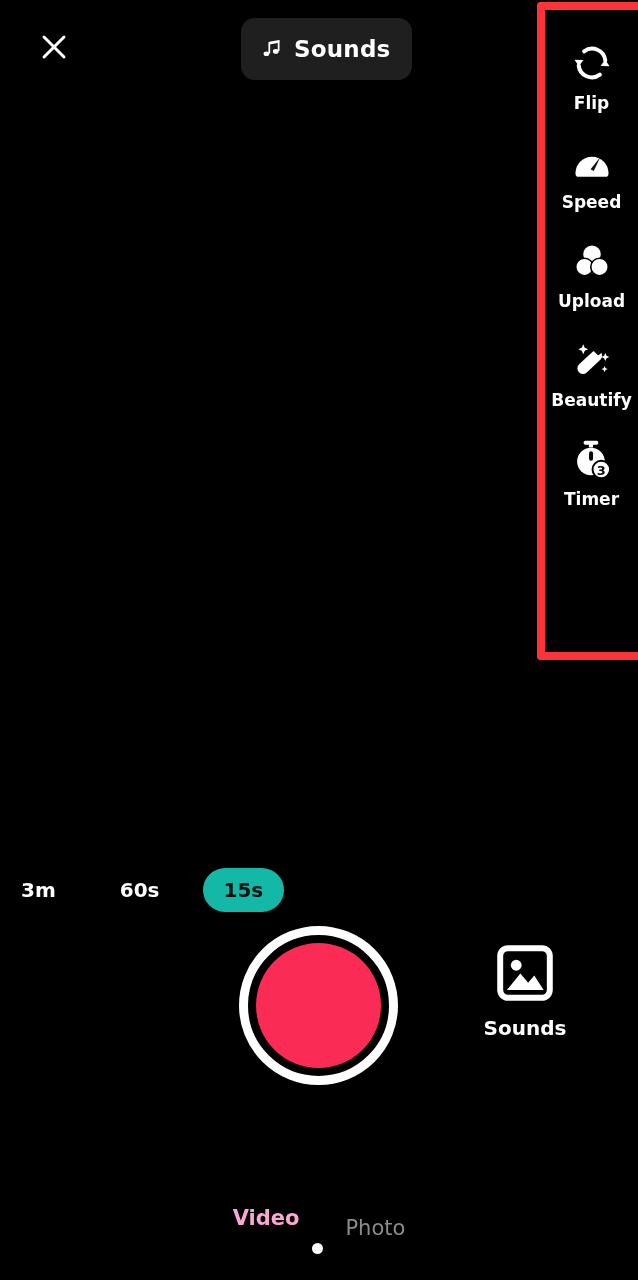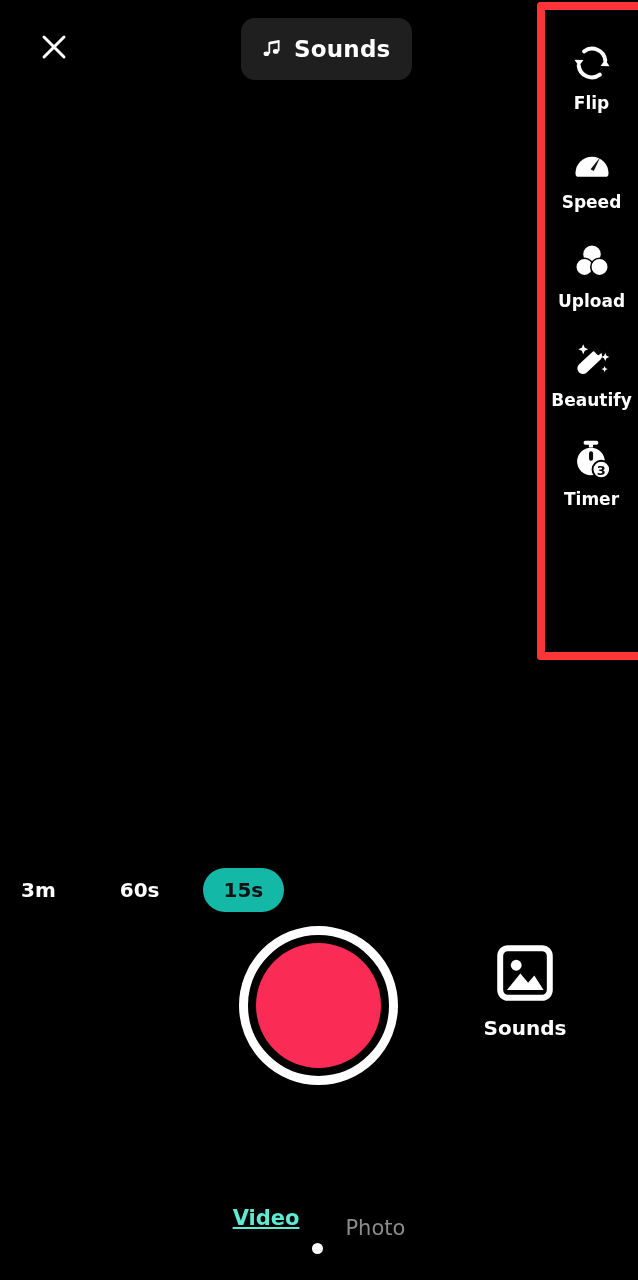--- a/index.html
+++ b/index.html
@@ -163,21 +163,21 @@
     left:0; top:1196px;
     width:638px;
     display:flex; align-items:center; justify-content:center;
     gap:46px;
   }
   .mode-tab {
     font-size:21px; font-weight:700;
     cursor:pointer;
     white-space:nowrap;
   }
-  .mode-tab.active { color:#5eead4;text-decoration:underline; }
+  .mode-tab.active { color:#f9a8d4; }
   .mode-tab.inactive { color:#8b8b8b; font-weight:400;margin-top:20px; }
 
   #mode-indicator {
     position:absolute;
     left:312px; top:1243px;
     width:11px; height:11px;
     border-radius:50%;
     background:#fff;
   }
 </style>

